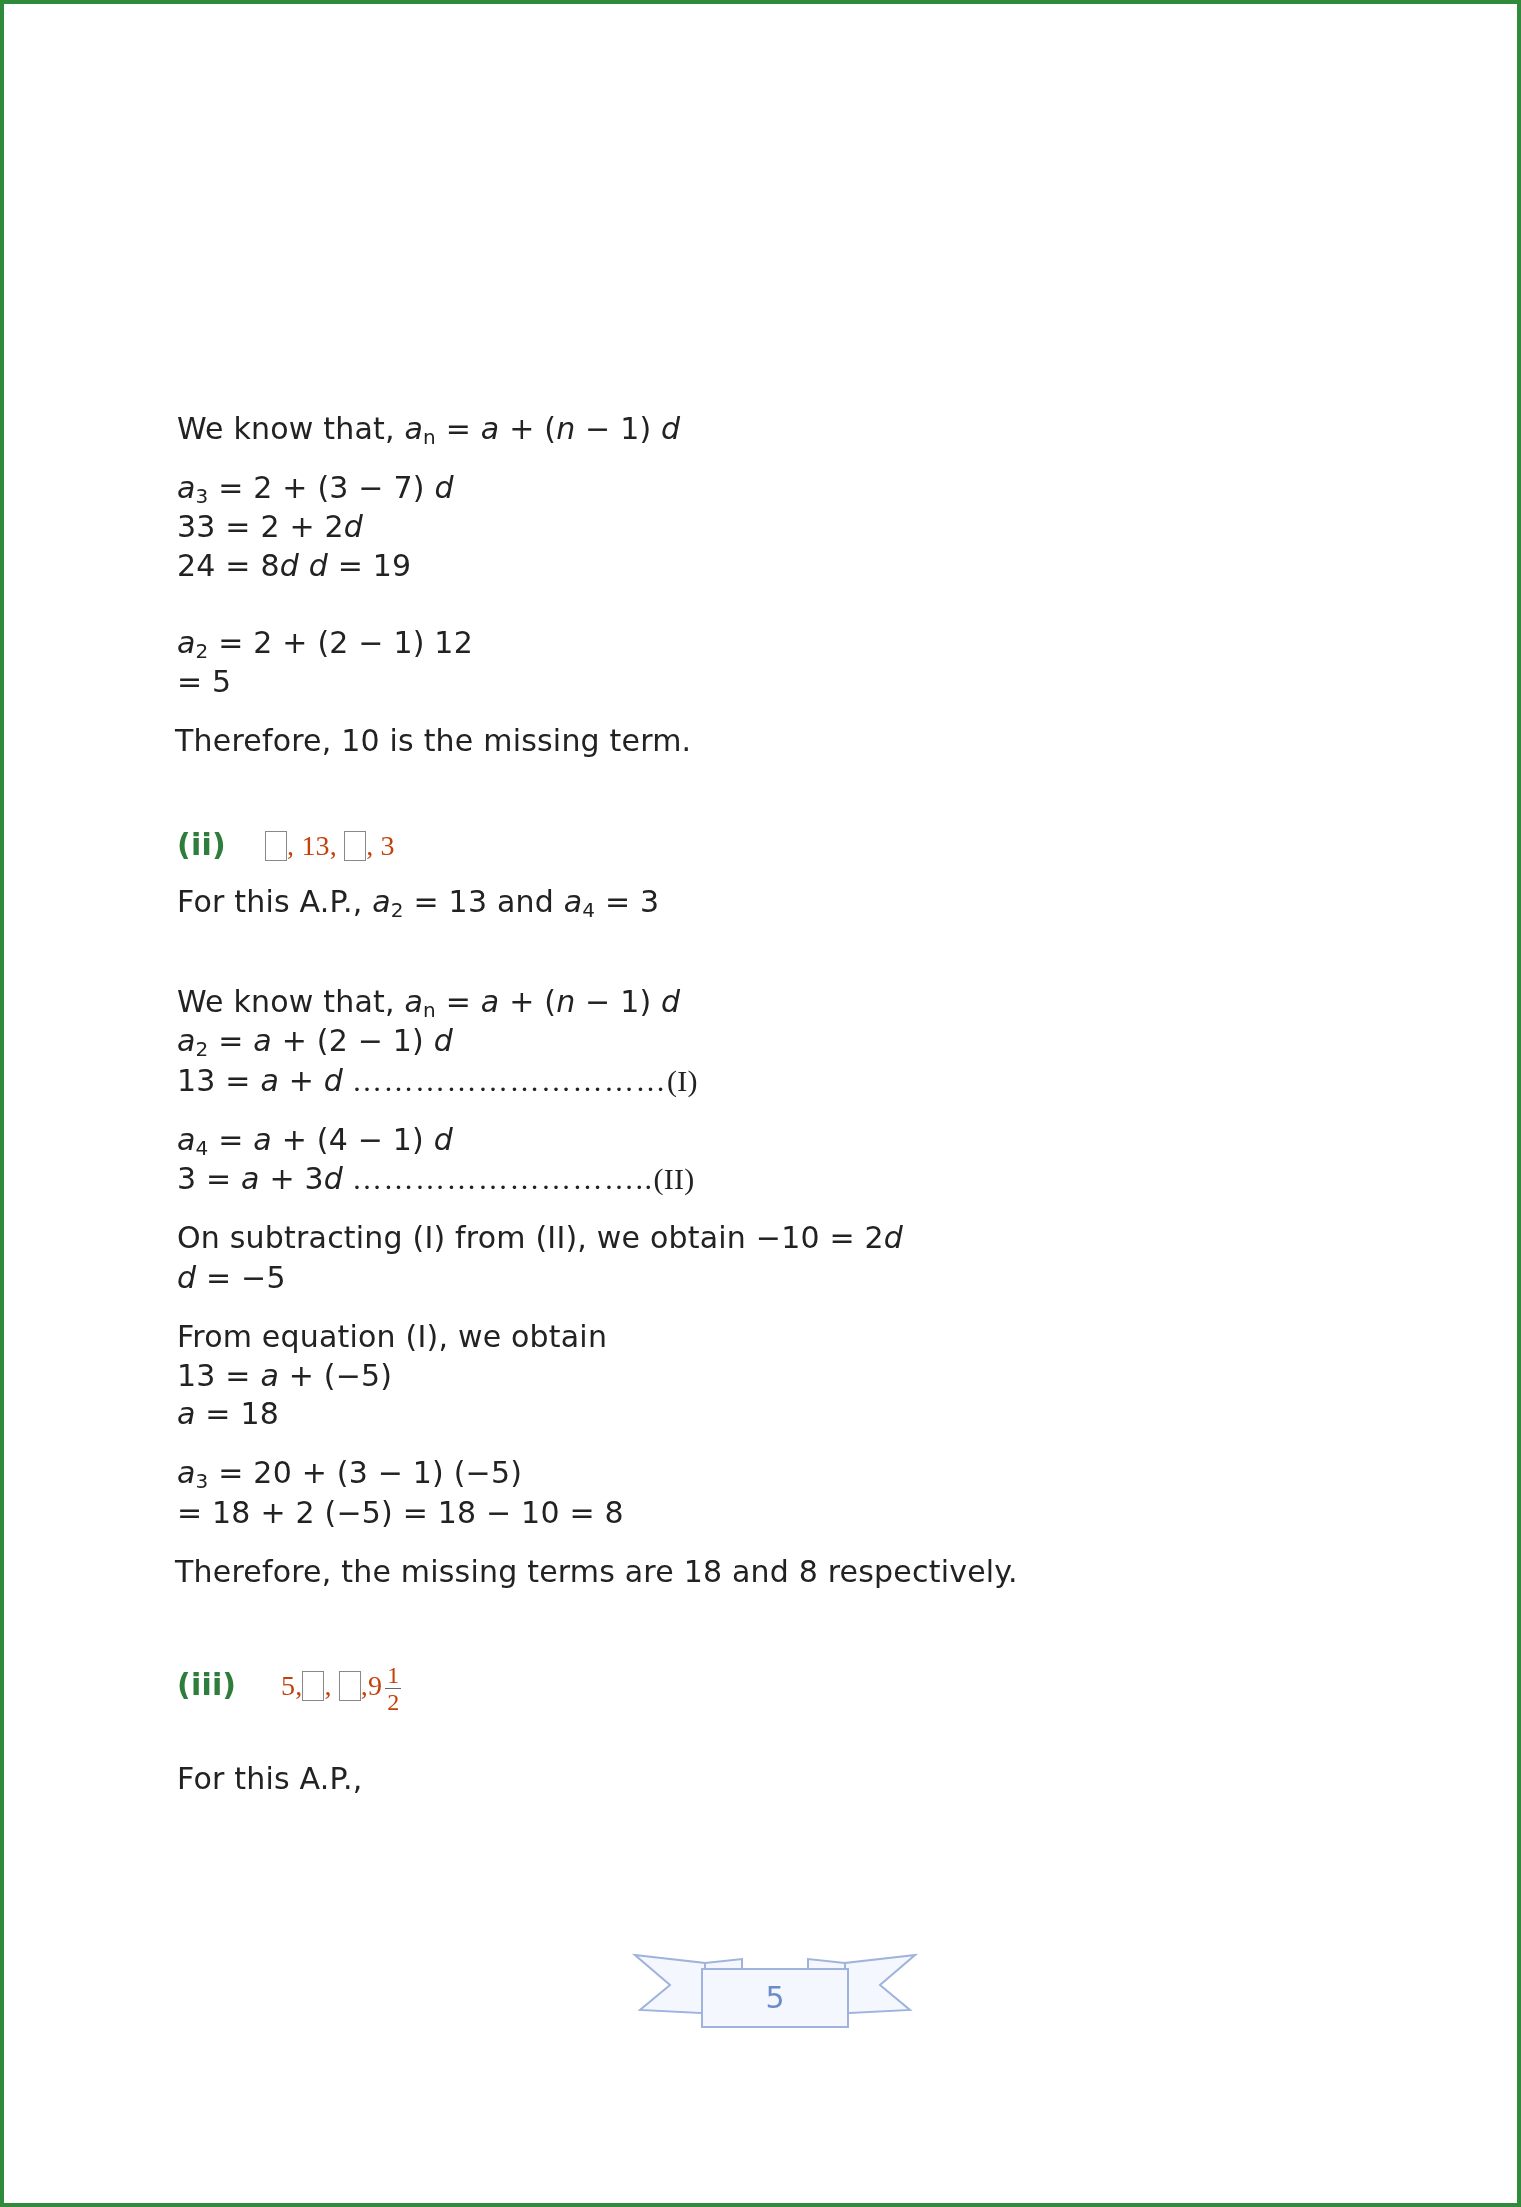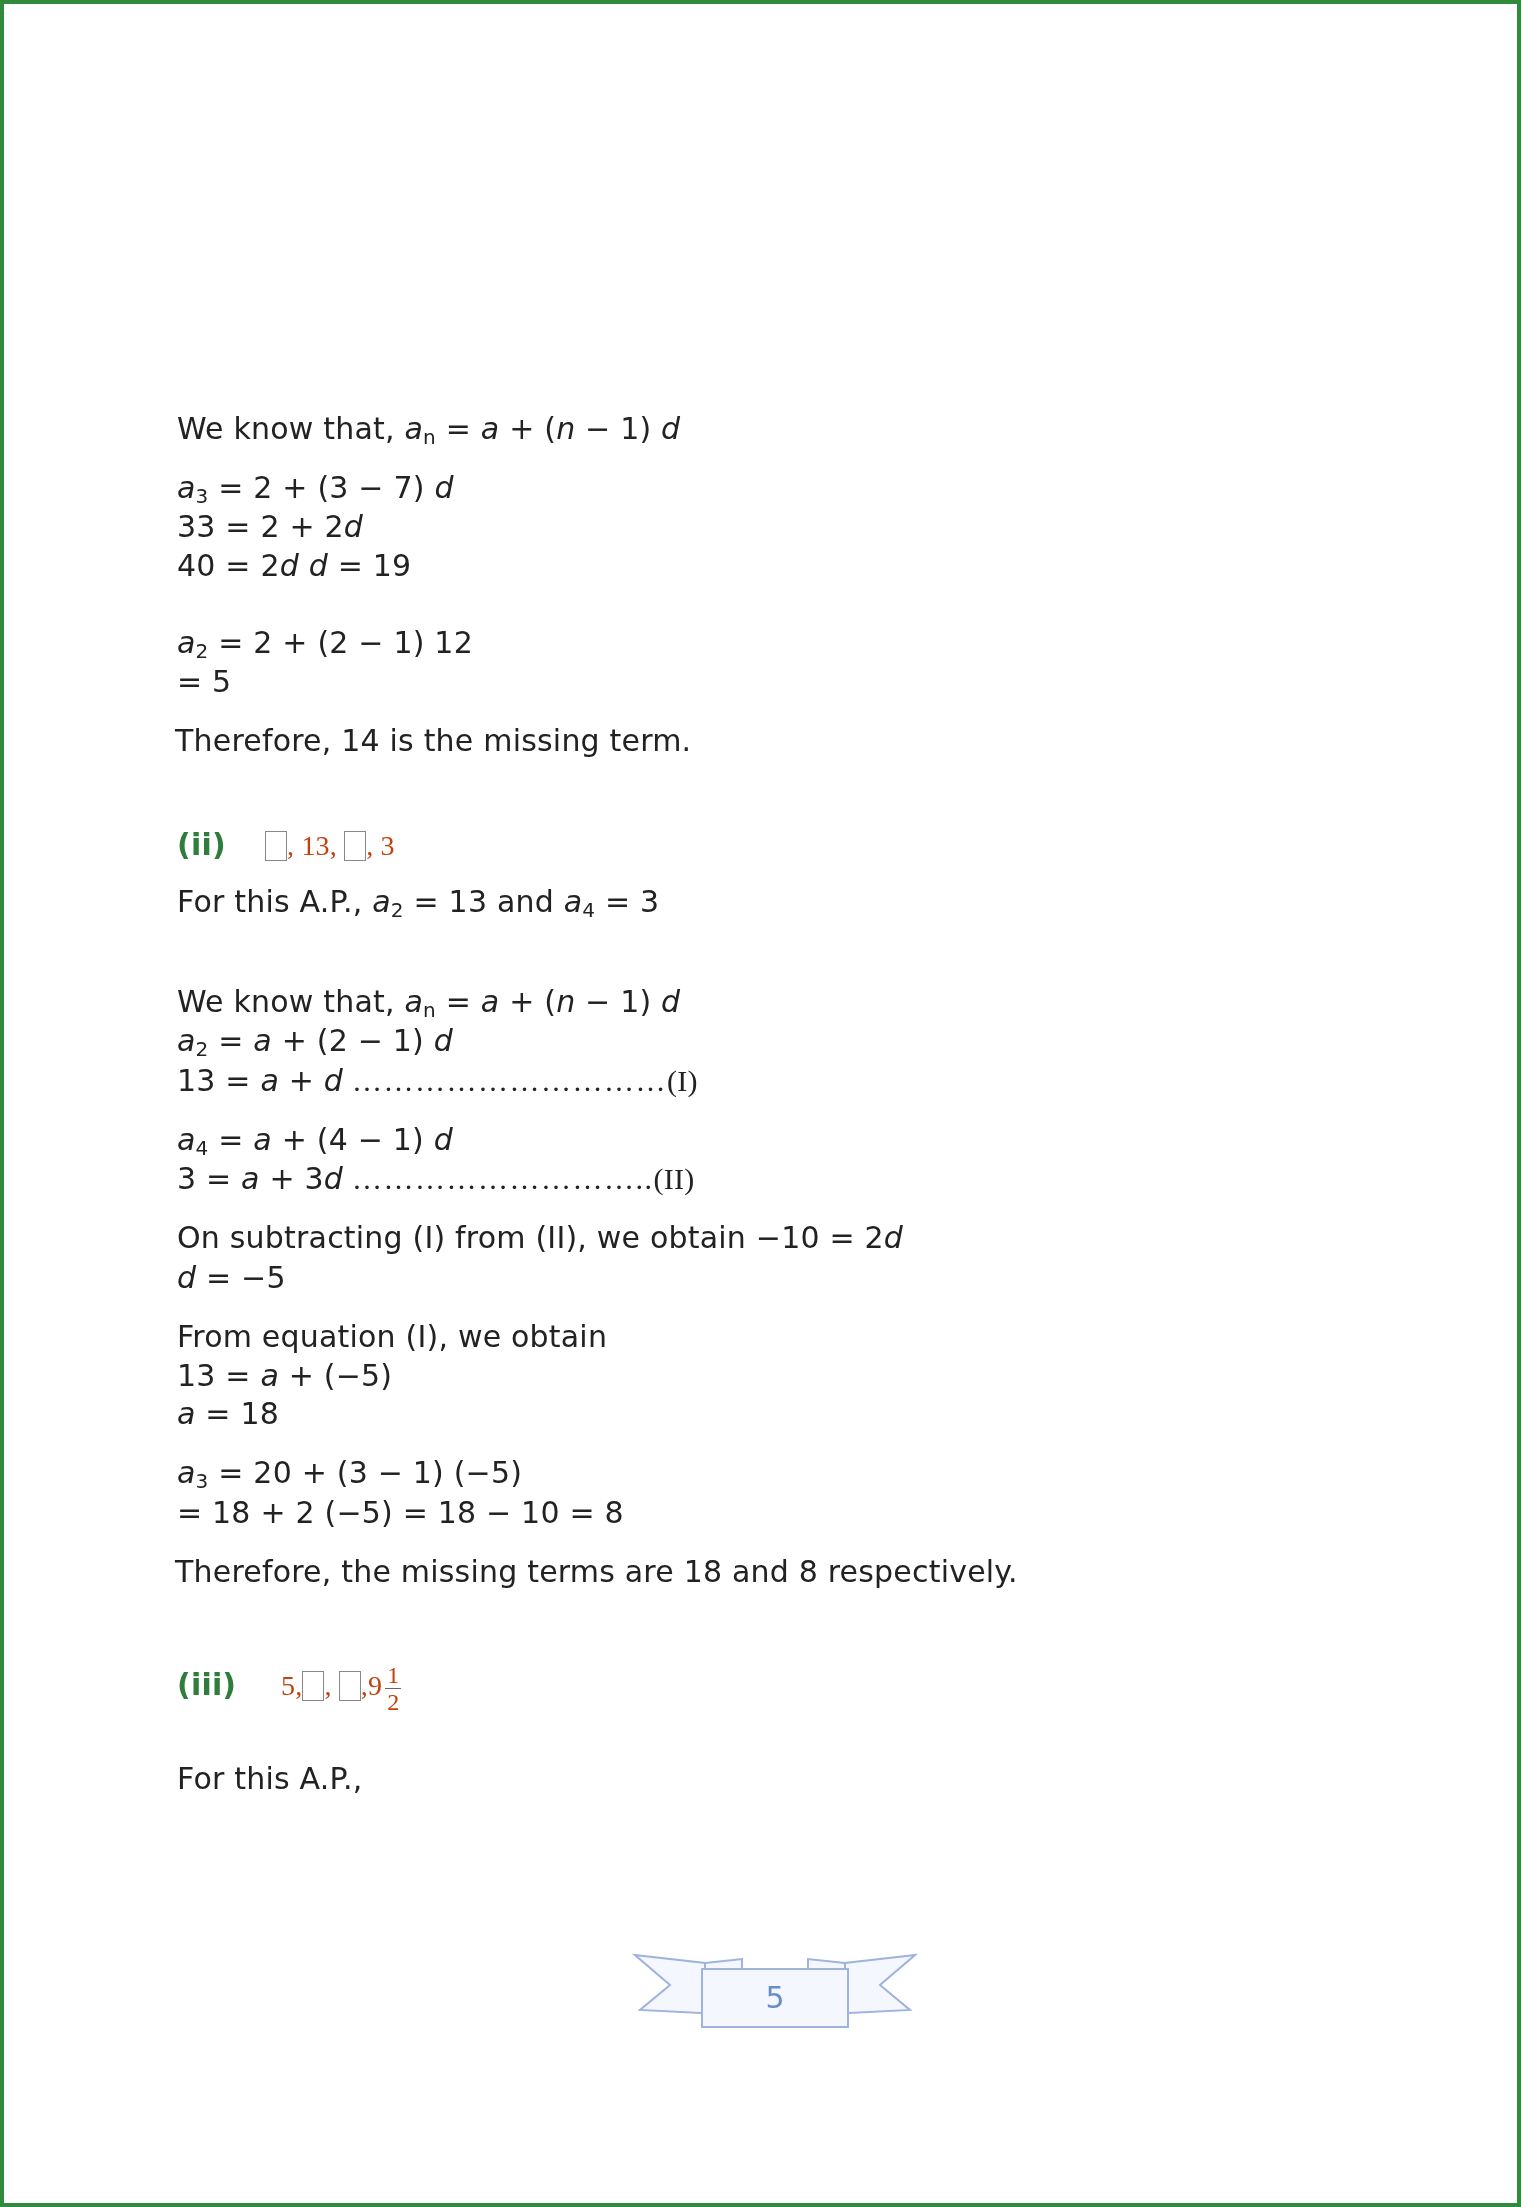--- a/index.html
+++ b/index.html
@@ -57,29 +57,29 @@
   <span>We know that, </span><i>a</i><sub>n</sub><span> = </span><i>a</i><span> + (</span><i>n</i><span> − 1) </span><i>d</i>
 </div>
 
 <div class="line" style="top:468px">
   <i>a</i><sub>3</sub><span> = 2 + (3 − 7) </span><i>d</i>
 </div>
 <div class="line" style="top:507px">
   <span>33 = 2 + 2</span><i>d</i>
 </div>
 <div class="line" style="top:546px">
-  <span>40 = 2</span><i>d</i><span> </span><i>d</i><span> = 19</span>
+  <span>24 = 8</span><i>d</i><span> </span><i>d</i><span> = 19</span>
 </div>
 
 <div class="line" style="top:623px">
   <i>a</i><sub>2</sub><span> = 2 + (2 − 1) 12</span>
 </div>
 <div class="line" style="top:662px">= 5</div>
 
-<div class="line" style="top:721px; left:175px">Therefore, 14 is the missing term.</div>
+<div class="line" style="top:721px; left:175px">Therefore, 10 is the missing term.</div>
 
 <div class="line" style="top:825px">
   <span class="label">(ii)</span><span class="seq"><span class="box"></span><span>, 13, </span><span class="box"></span><span>, 3</span></span>
 </div>
 
 <div class="line" style="top:882px">
   <span>For this A.P., </span><i>a</i><sub>2</sub><span> = 13 and </span><i>a</i><sub>4</sub><span> = 3</span>
 </div>
 
 <div class="line" style="top:982px">

